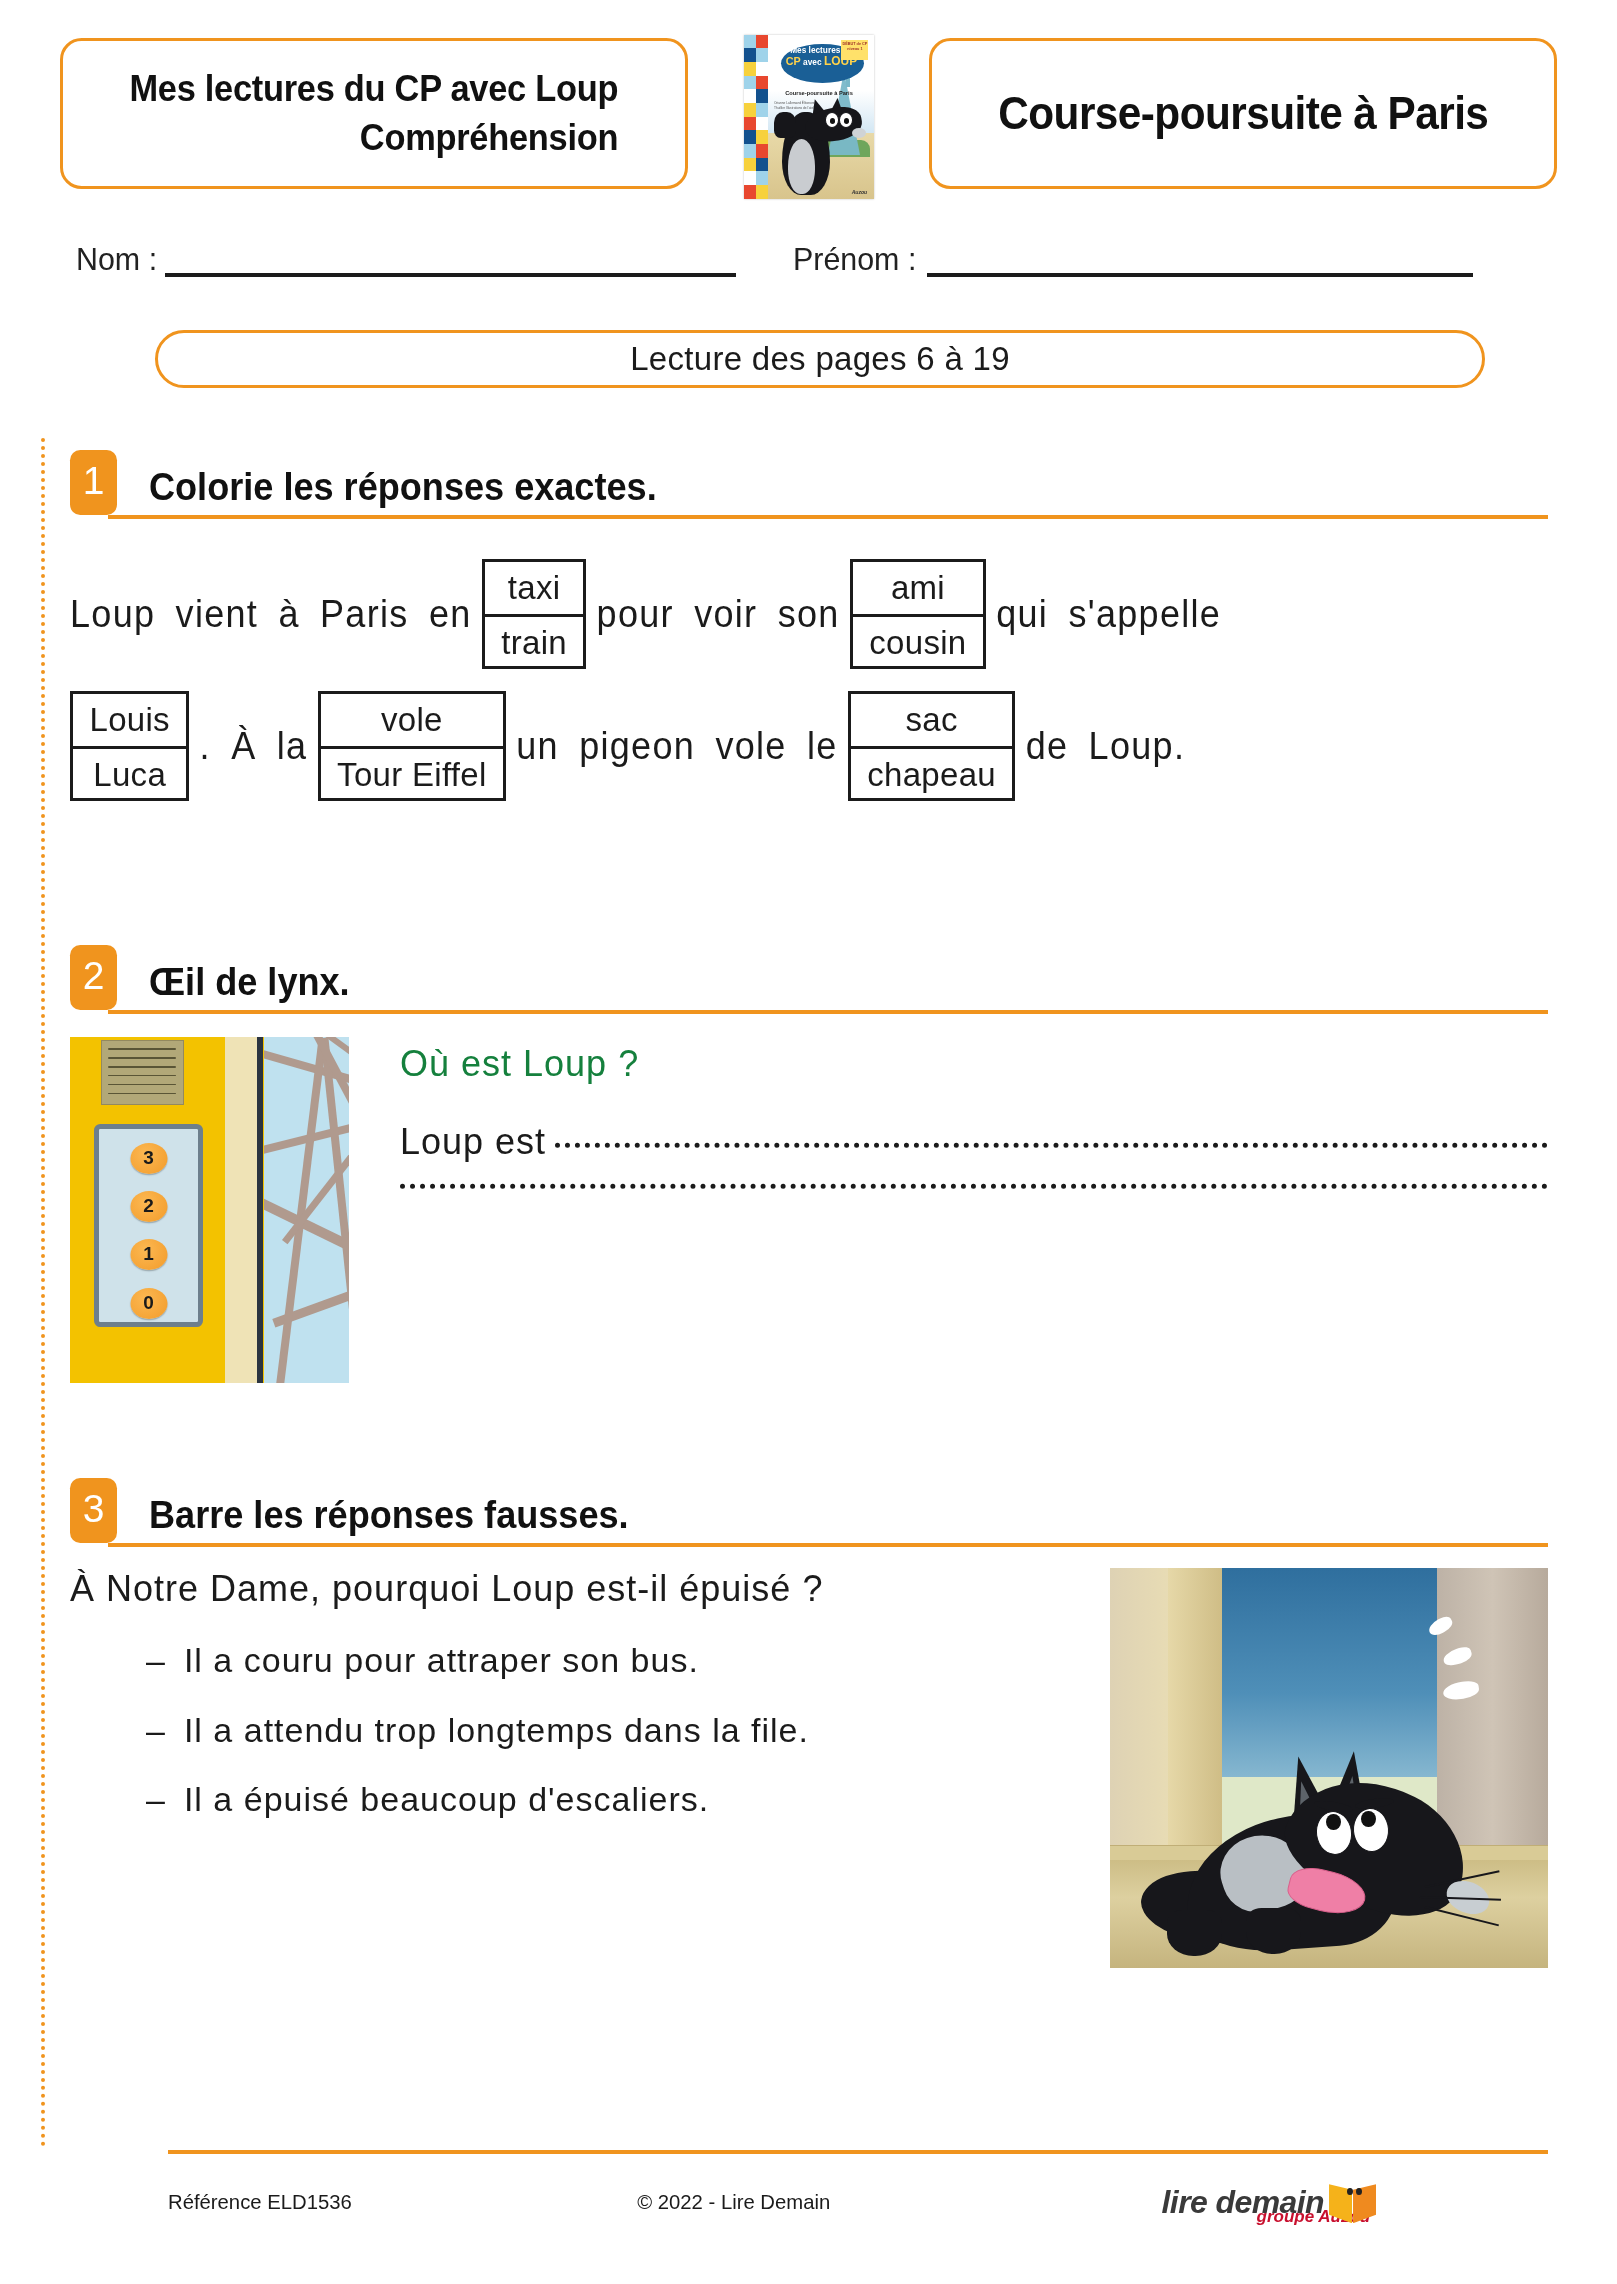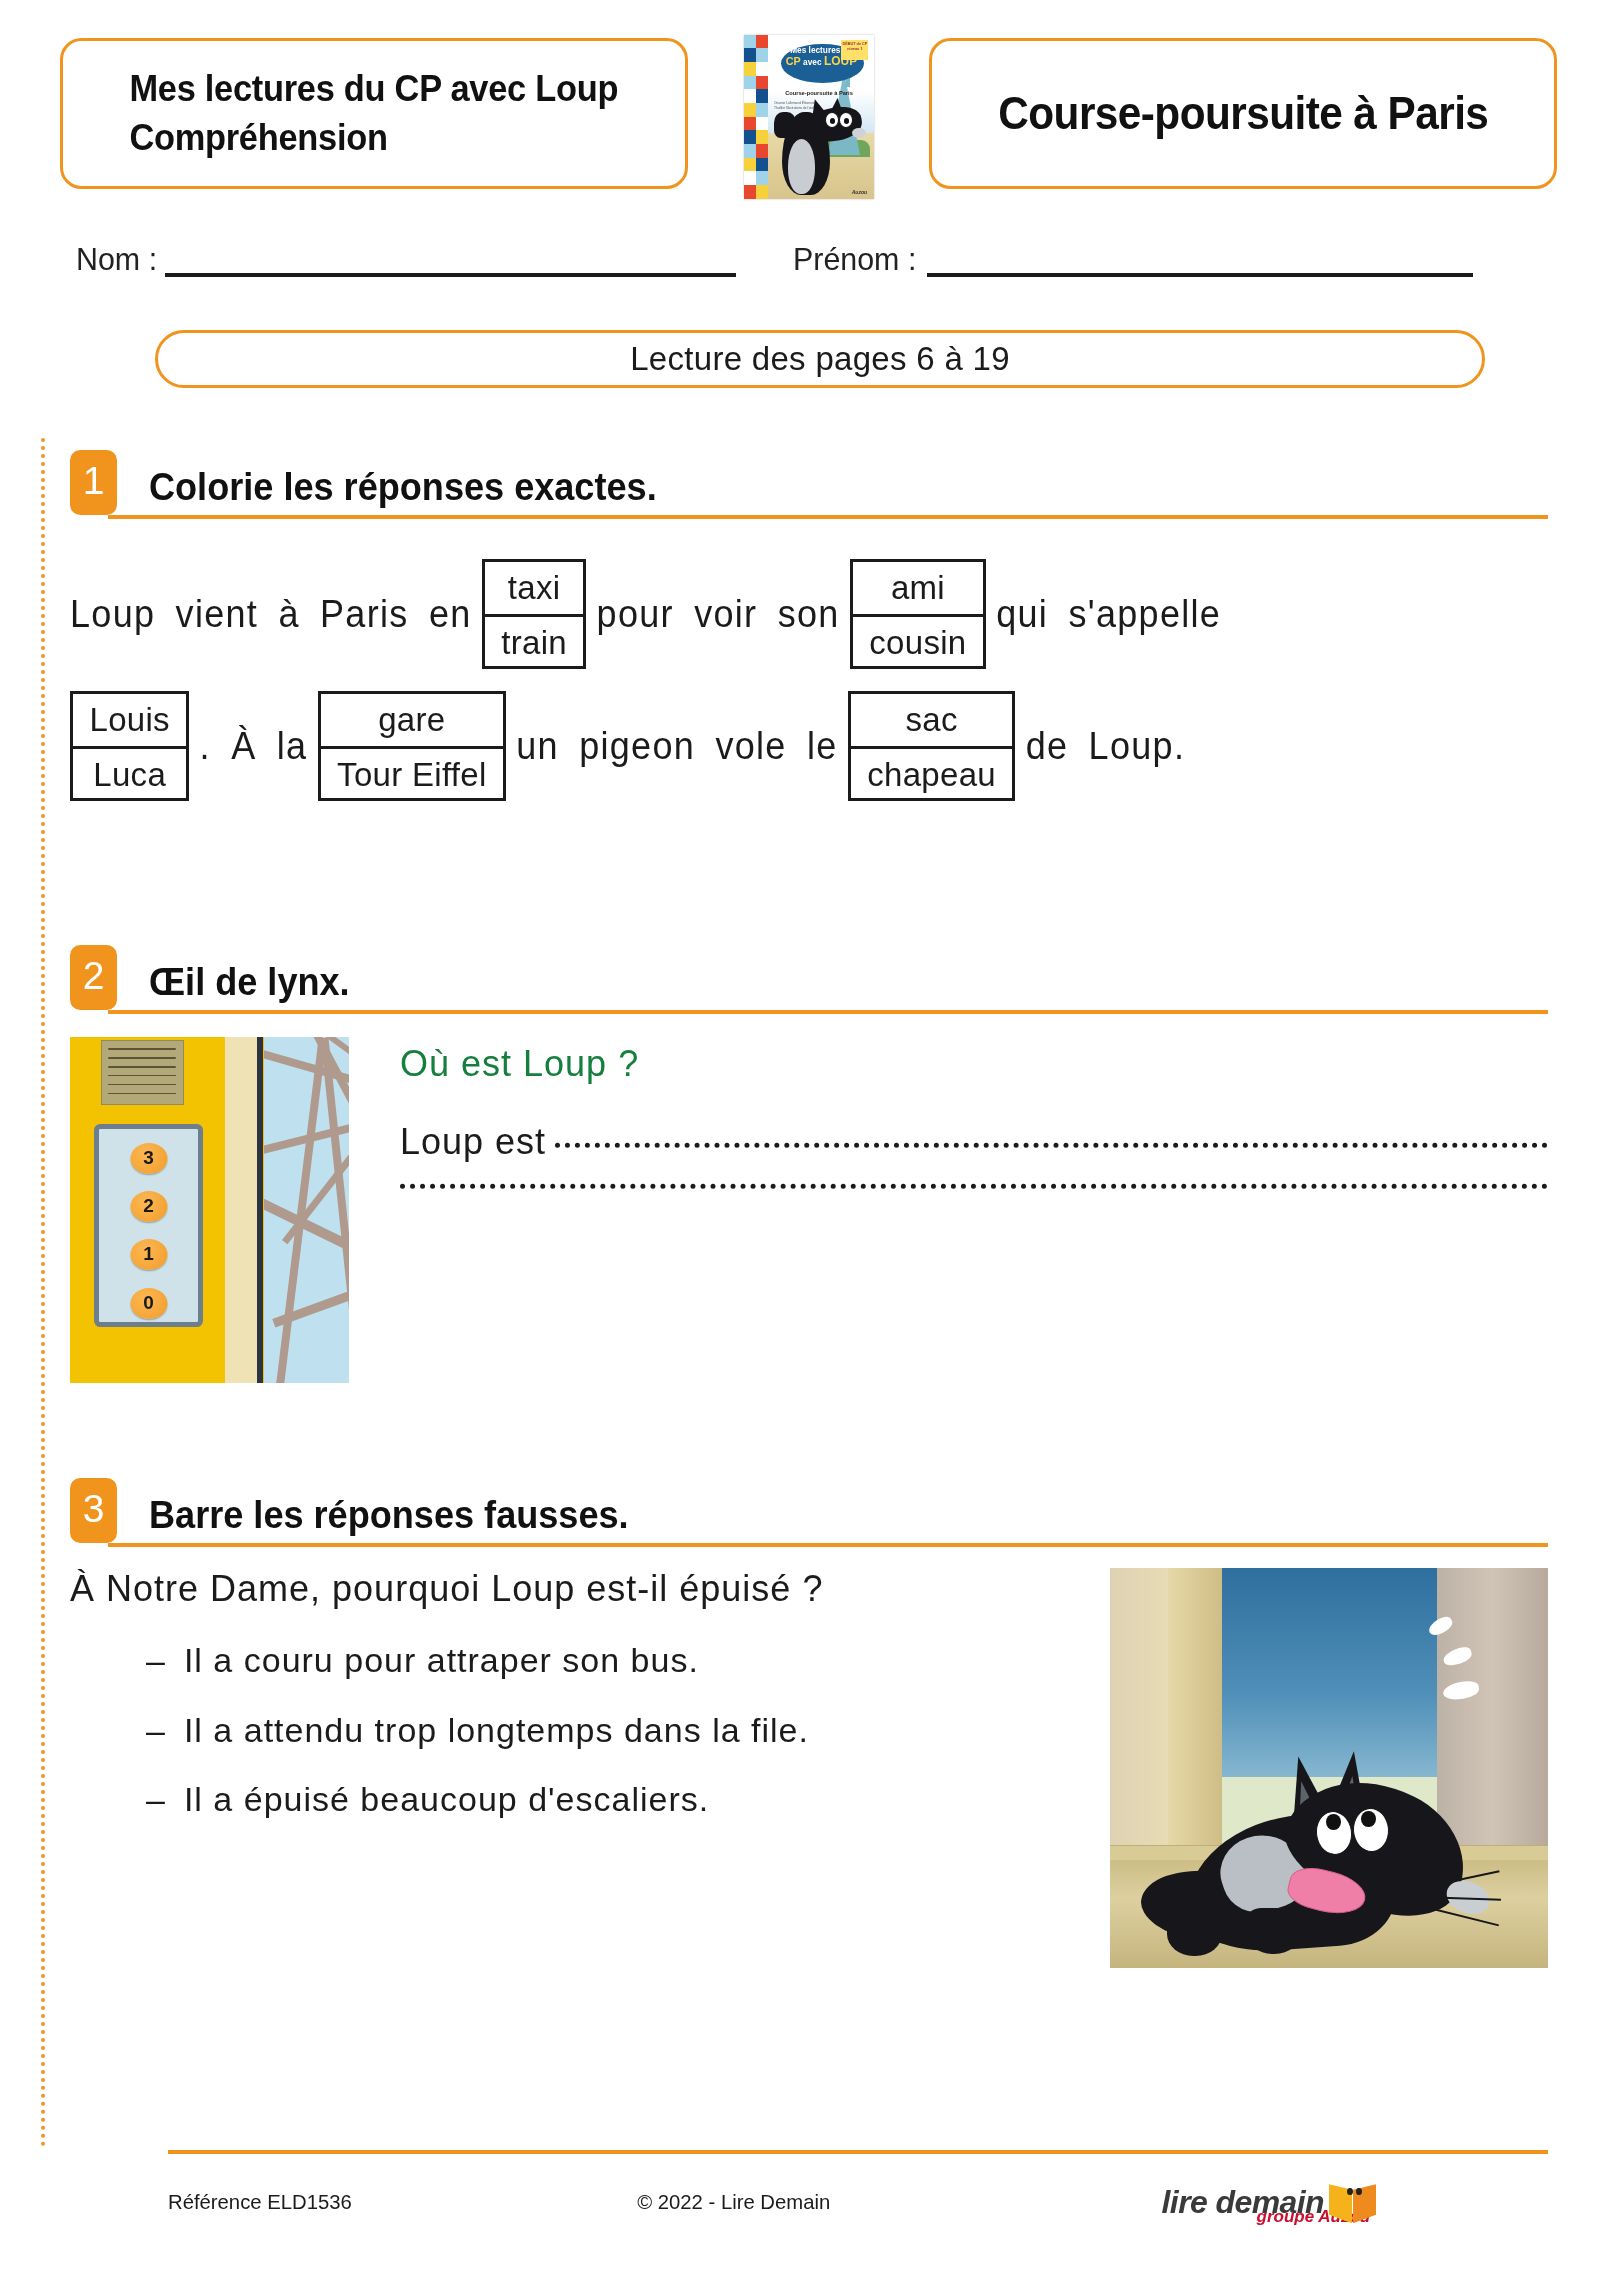--- a/index.html
+++ b/index.html
@@ -32,21 +32,21 @@
     justify-content: space-between;
   }
   .hdr-box {
     border: 3.8px solid #f0941e;
     border-radius: 21.6px;
     background: #ffffff;
     box-sizing: border-box;
     display: flex;
     align-items: center;
     justify-content: center;
-    text-align: left;
+    text-align: right;
   }
   .hdr-left {
     width: 628px;
     height: 151px;
     padding: 6.3px 19px;
   }
   .hdr-left .title {
     font-family: "Liberation Sans Narrow", "Liberation Sans", sans-serif;
     font-weight: bold;
     font-size: 37px;
@@ -825,21 +825,21 @@
       <span class="sent-txt">qui  s'appelle</span>
     </div>
 
     <div class="sentence" style="margin-top:21.6px;">
       <span class="choice" style="margin-left:0;">
         <span class="opt">Louis</span>
         <span class="opt">Luca</span>
       </span>
       <span class="sent-txt">. À la</span>
       <span class="choice">
-        <span class="opt">gare</span>
+        <span class="opt">vole</span>
         <span class="opt">Tour Eiffel</span>
       </span>
       <span class="sent-txt">un pigeon vole le</span>
       <span class="choice">
         <span class="opt">sac</span>
         <span class="opt">chapeau</span>
       </span>
       <span class="sent-txt">de Loup.</span>
     </div>
   </div>

